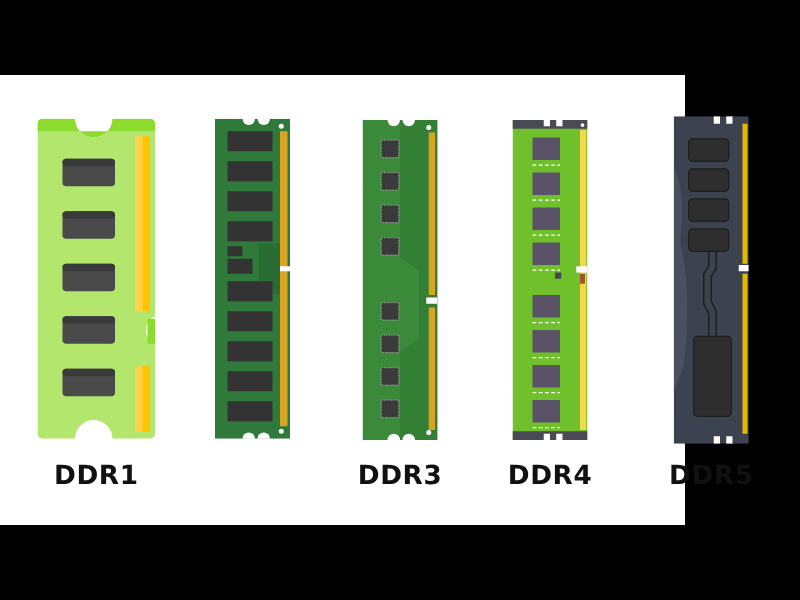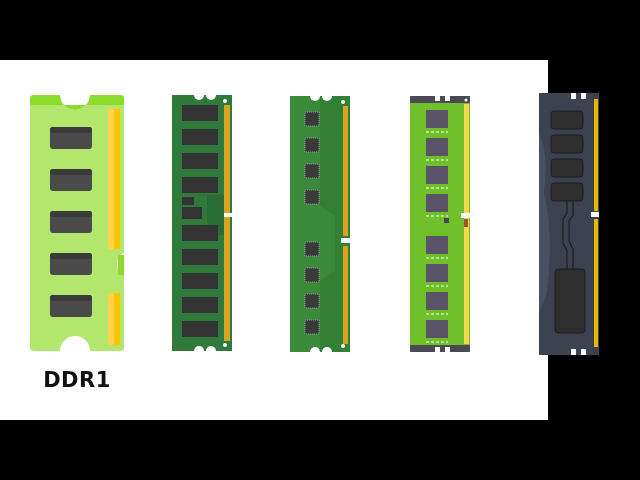--- a/index.html
+++ b/index.html
@@ -91,20 +91,21 @@
         <rect x="15" y="42" width="14" height="14"></rect>
         <rect x="15" y="68" width="14" height="14"></rect>
         <rect x="15" y="94" width="14" height="14"></rect>
         <rect x="15" y="146" width="14" height="14"></rect>
         <rect x="15" y="172" width="14" height="14"></rect>
         <rect x="15" y="198" width="14" height="14"></rect>
         <rect x="15" y="224" width="14" height="14"></rect>
       </g>
     </svg>
   </div>
+  <div class="label" style="left:260px;">DDR3</div>
 
   <div class="module" style="left:410px; top:36px;">
     <svg width="60" height="256" viewBox="0 0 60 256">
       <rect x="0" y="0" width="60" height="256" fill="#6fc02a"></rect>
       <rect x="0" y="0" width="60" height="7" fill="#4a4a55"></rect>
       <rect x="0" y="249" width="60" height="7" fill="#4a4a55"></rect>
       <rect x="25" y="0" width="5" height="5" fill="#fff"></rect>
       <rect x="35" y="0" width="5" height="5" fill="#fff"></rect>
       <rect x="25" y="251" width="5" height="5" fill="#fff"></rect>
       <rect x="35" y="251" width="5" height="5" fill="#fff"></rect>
@@ -130,20 +131,21 @@
         <line x1="16" y1="64" x2="38" y2="64"></line>
         <line x1="16" y1="92" x2="38" y2="92"></line>
         <line x1="16" y1="120" x2="38" y2="120"></line>
         <line x1="16" y1="162" x2="38" y2="162"></line>
         <line x1="16" y1="190" x2="38" y2="190"></line>
         <line x1="16" y1="218" x2="38" y2="218"></line>
         <line x1="16" y1="246" x2="38" y2="246"></line>
       </g>
     </svg>
   </div>
+  <div class="label" style="left:380px;">DDR4</div>
 
   <div class="module" style="left:539px; top:33px;">
     <svg width="60" height="262" viewBox="0 0 60 262">
       <rect x="0" y="0" width="60" height="262" fill="#3d4250"></rect>
       <path d="M0 40 Q10 60 5 100 Q15 140 8 200 L0 220 Z" fill="#4a5060"></path>
       <rect x="32" y="0" width="5" height="6" fill="#fff"></rect>
       <rect x="42" y="0" width="5" height="6" fill="#fff"></rect>
       <rect x="32" y="256" width="5" height="6" fill="#fff"></rect>
       <rect x="42" y="256" width="5" height="6" fill="#fff"></rect>
       <rect x="55" y="6" width="4" height="112" fill="#e6b800"></rect>
@@ -155,16 +157,17 @@
         <rect x="12" y="66" width="32" height="18" rx="3"></rect>
         <rect x="12" y="90" width="32" height="18" rx="3"></rect>
         <rect x="16" y="176" width="30" height="64" rx="3"></rect>
       </g>
       <g stroke="#1e1e1e" stroke-width="1.2" fill="none">
         <path d="M28 108 V120 L24 126 V150 L28 158 V176"></path>
         <path d="M34 108 V122 L30 128 V148 L34 156 V176"></path>
       </g>
     </svg>
   </div>
+  <div class="label" style="left:509px;">DDR5</div>
 
 </div>
 
 <div class="letterbox-bottom"></div>
 
 </body></html>

